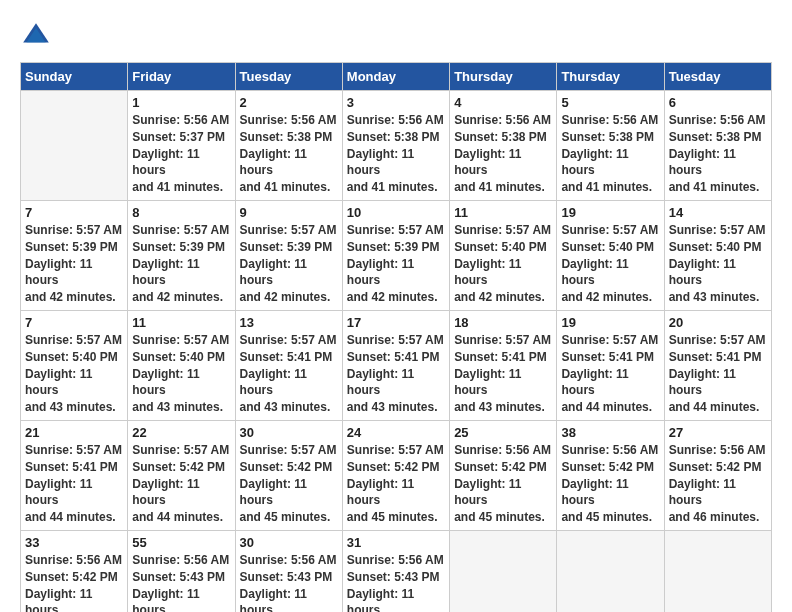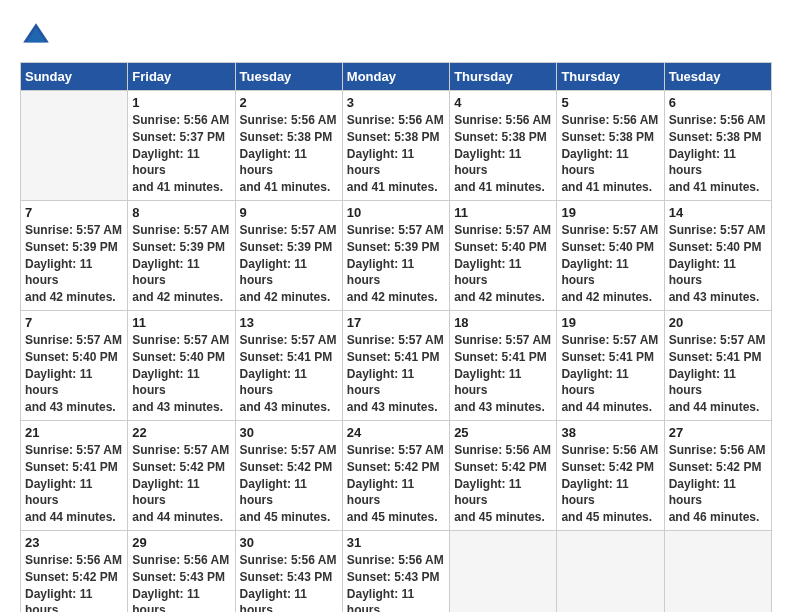--- a/index.html
+++ b/index.html
@@ -314,28 +314,28 @@
         <td>
           <span class="day-num">27</span>
           <div class="day-info" style="white-space: pre-line;">Sunrise: 5:56 AM
 Sunset: 5:42 PM
 Daylight: 11 hours
 and 46 minutes.</div>
         </td>
       </tr>
       <tr>
         <td>
-          <span class="day-num">23</span>
+          <span class="day-num">33</span>
           <div class="day-info" style="white-space: pre-line;">Sunrise: 5:56 AM
 Sunset: 5:42 PM
 Daylight: 11 hours
 and 46 minutes.</div>
         </td>
         <td>
-          <span class="day-num">29</span>
+          <span class="day-num">55</span>
           <div class="day-info" style="white-space: pre-line;">Sunrise: 5:56 AM
 Sunset: 5:43 PM
 Daylight: 11 hours
 and 46 minutes.</div>
         </td>
         <td>
           <span class="day-num">30</span>
           <div class="day-info" style="white-space: pre-line;">Sunrise: 5:56 AM
 Sunset: 5:43 PM
 Daylight: 11 hours

